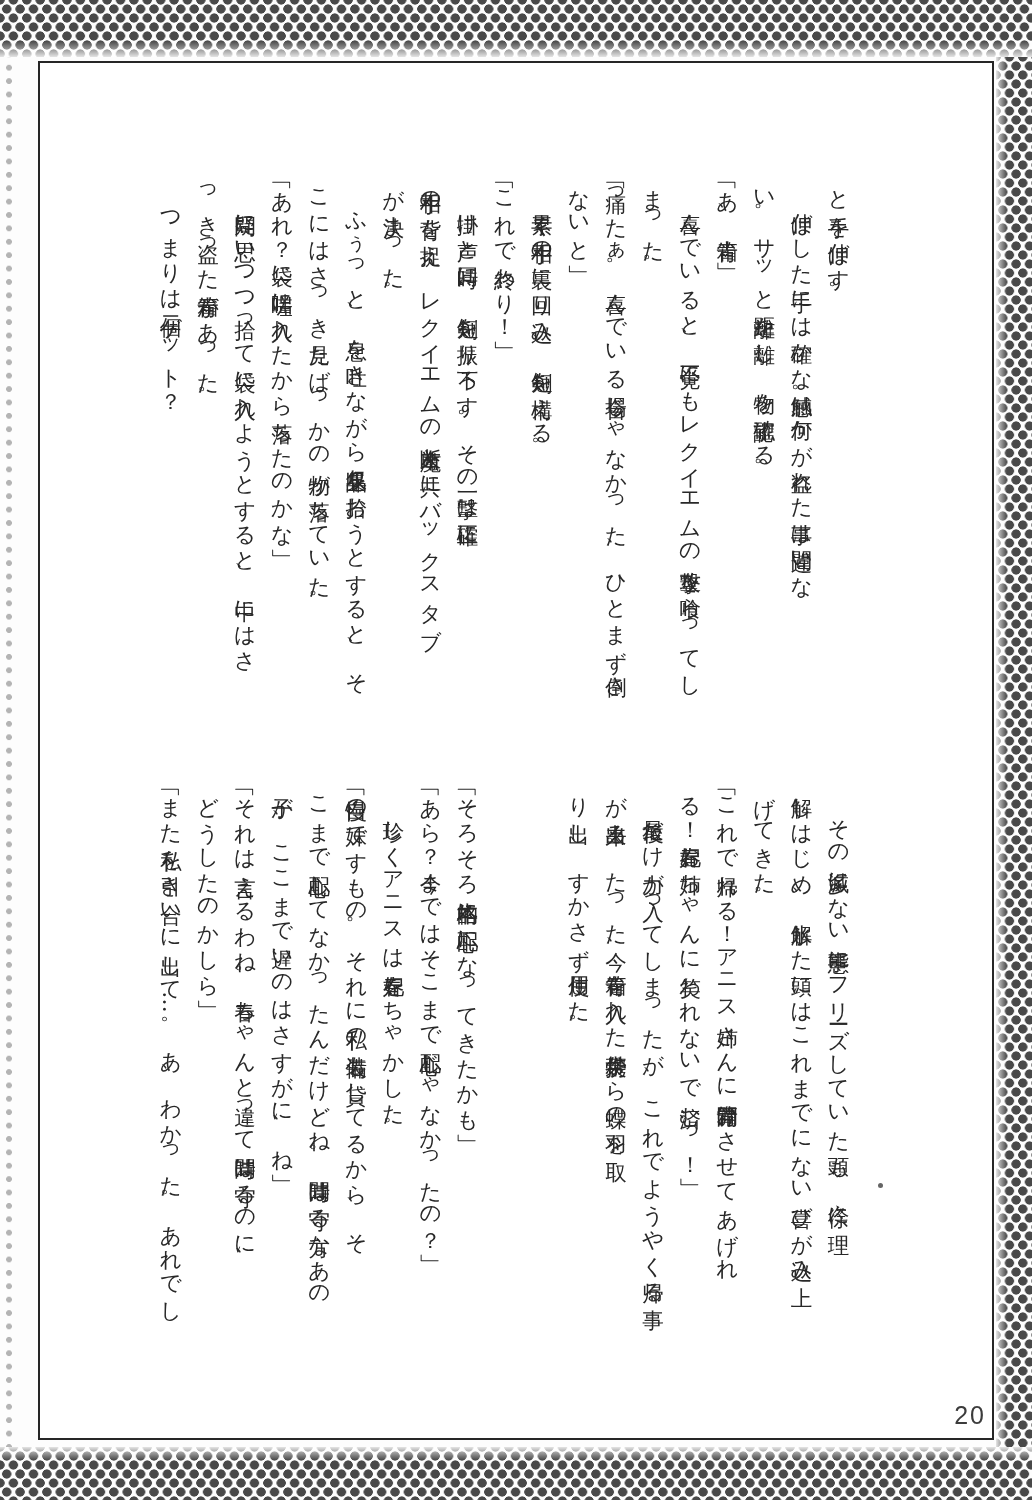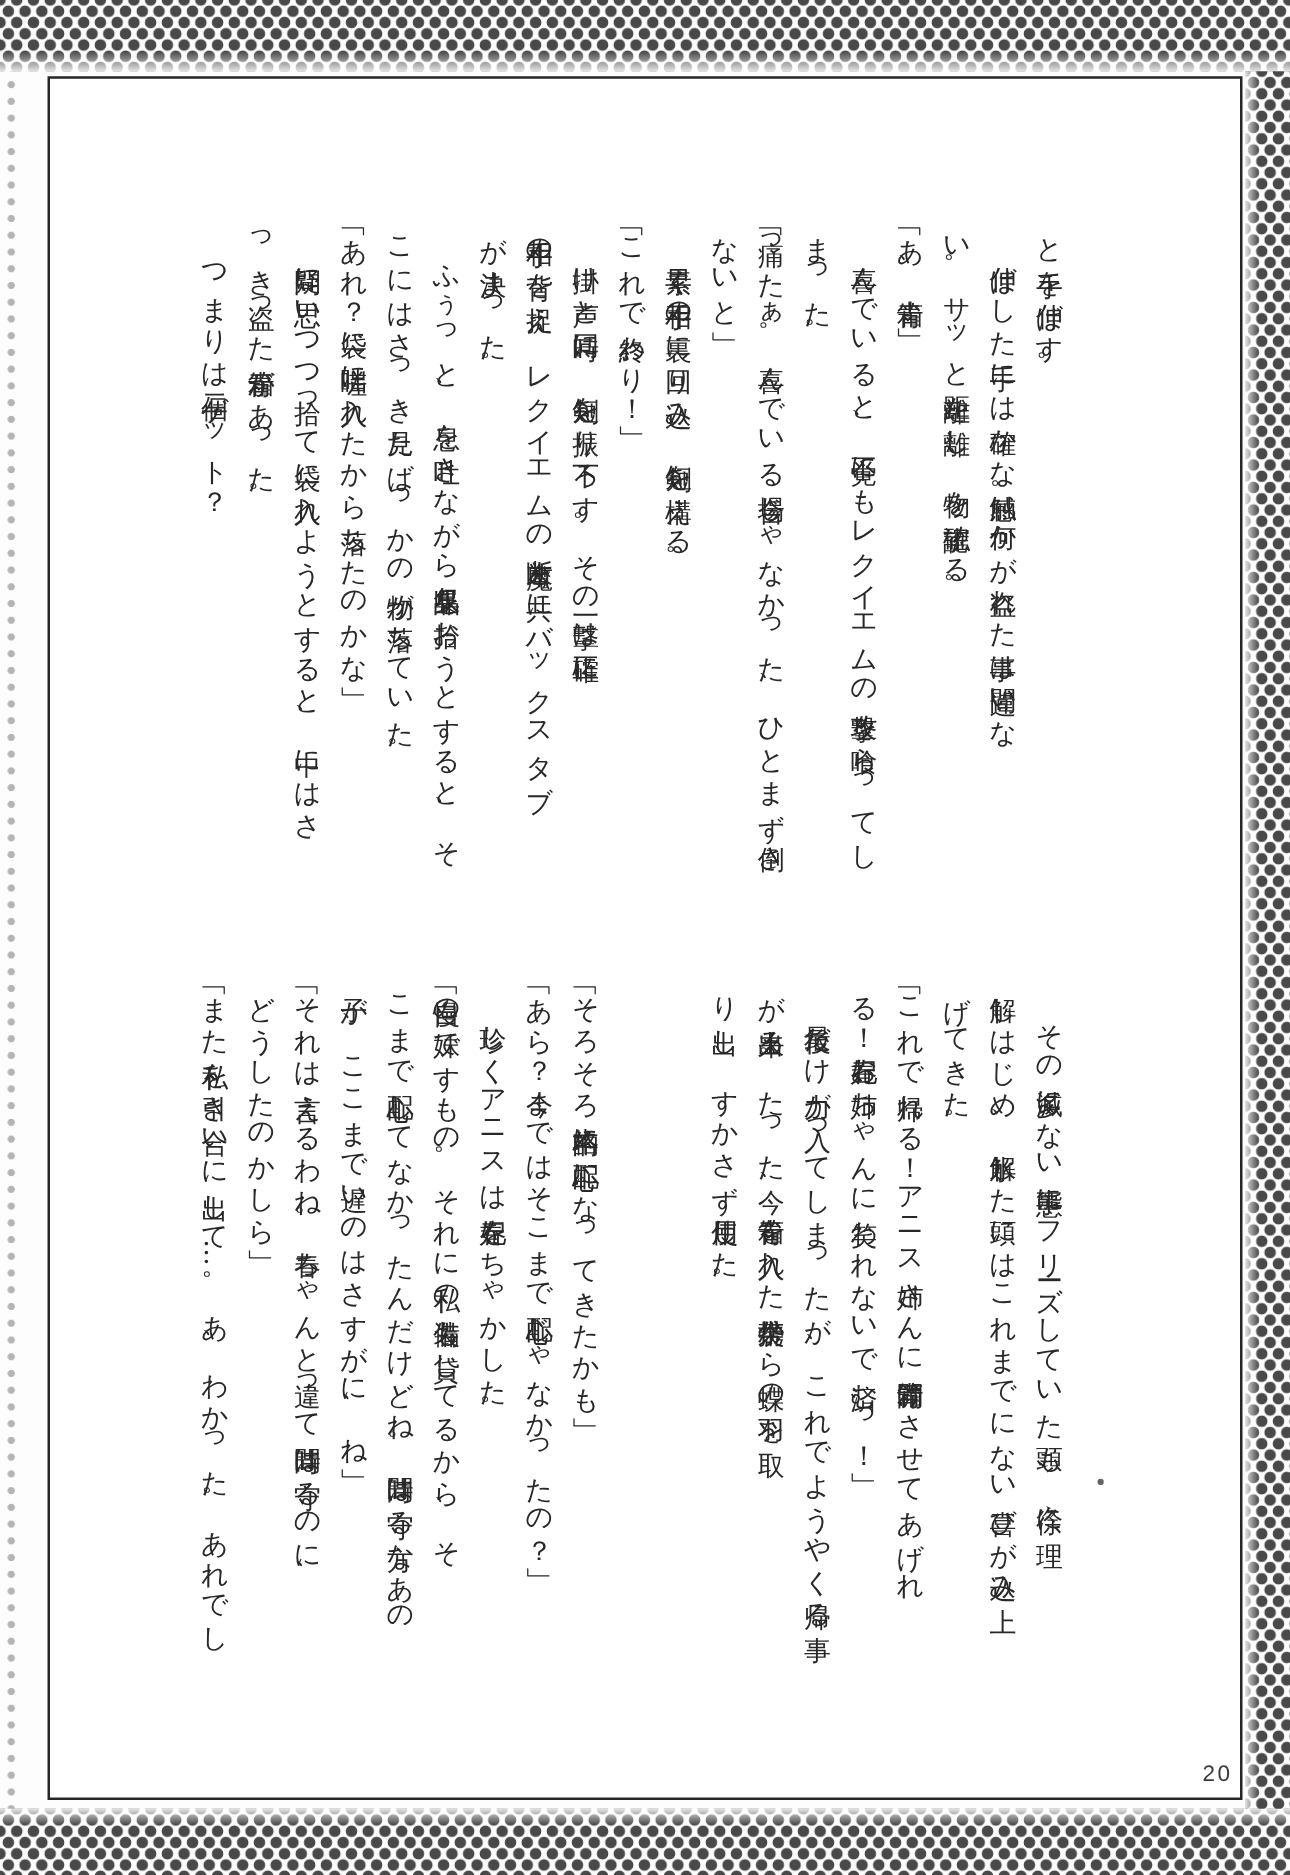--- a/index.html
+++ b/index.html
@@ -60,21 +60,21 @@
   }
   .block-upper { top:112px; right:135px; height:600px; }
   .block-lower { top:719px; right:135px; height:600px; }
   .tcol { margin:0; }
 
   
   .page-number {
     position:absolute;
     right:6px; bottom:8px;
     font-family:"Liberation Sans","DejaVu Sans",sans-serif;
-    font-size:18px;
+    font-size:25px;
     letter-spacing:2px;
     color:#3c3c3c;
   }
   .ink-speck {
     position:absolute;
     left:838px; top:1120px;
     width:5px; height:5px;
     border-radius:50%;
     background:#4a4a4a;
     opacity:.85;

